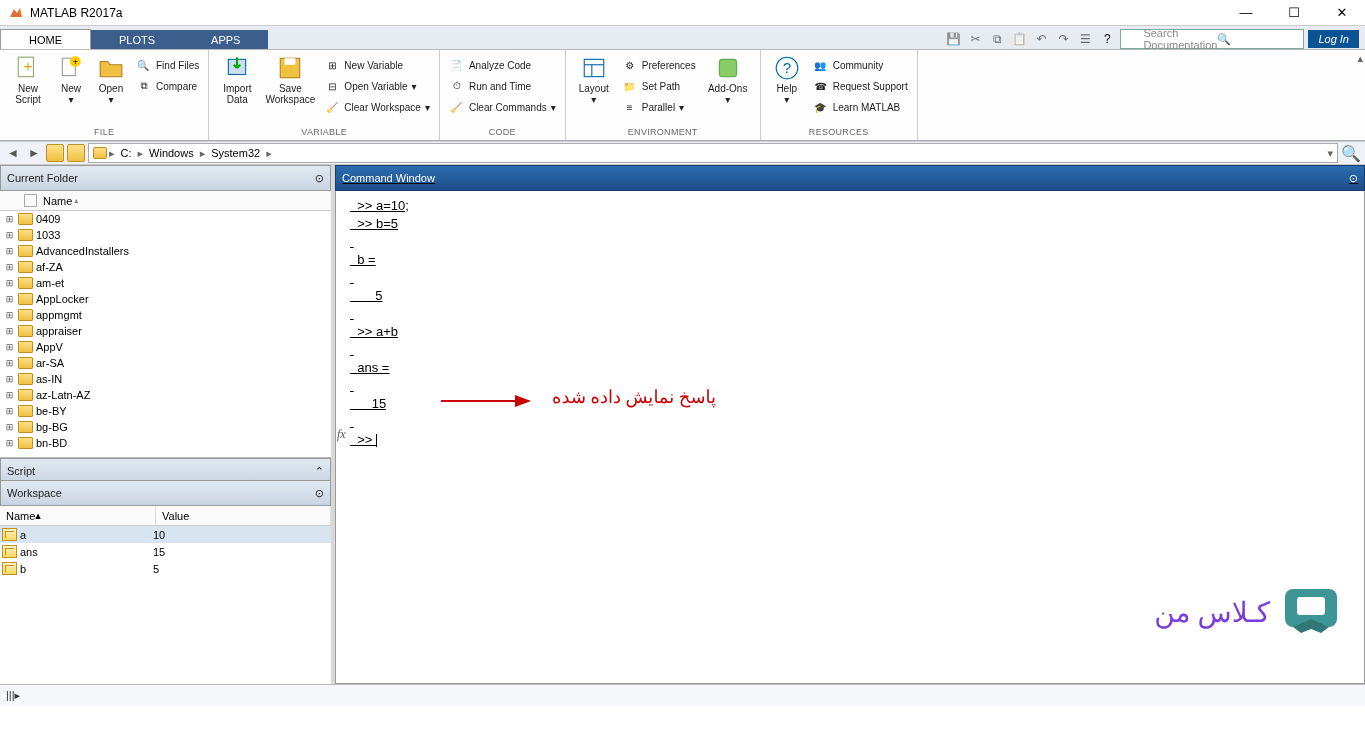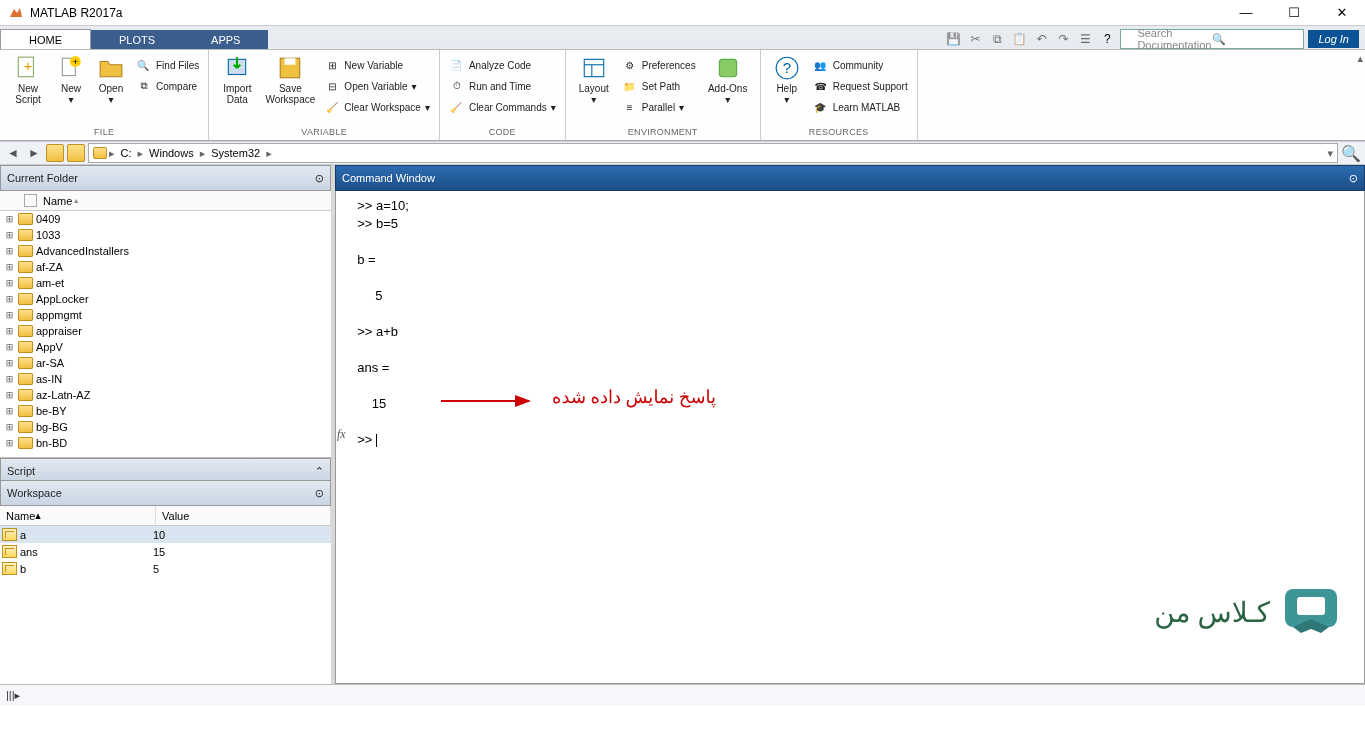--- a/index.html
+++ b/index.html
@@ -9,21 +9,21 @@
 .titlebar-text { font-size:12px; color:#000; flex:1; }
 .win-controls { display:flex; gap:18px; font-size:13px; }
 .win-btn { width:30px; text-align:center; cursor:pointer; }
 
 .ribbon-area { background:linear-gradient(#e9edf2,#dde3ea); border-bottom:1px solid #aab; }
 .tab-row { display:flex; align-items:flex-end; height:23px; position:relative; }
 .tab { padding:4px 28px 3px; font-size:11px; color:#fff; background:#3b5e8c; cursor:pointer; }
 .tab.active { background:#fff; color:#000; border-top:1px solid #999; border-left:1px solid #999; border-right:1px solid #999; }
 .tab-quick { margin-left:auto; display:flex; align-items:center; gap:4px; padding-right:6px; }
 .qt-icon { width:18px; height:18px; display:flex; align-items:center; justify-content:center; opacity:0.55; font-size:12px; }
-.search-box { width:184px; height:20px; border:1px solid #7a9; background:#fff; display:flex; align-items:center; padding:0 16px; font-size:11px; color:#888; }
+.search-box { width:184px; height:20px; border:1px solid #7a9; background:#fff; display:flex; align-items:center; padding:0 22px; font-size:11px; color:#888; }
 .search-box span { flex:1; }
 .login-btn { background:#0b5394; color:#fff; padding:3px 10px; font-size:11px; cursor:pointer;font-style:italic; }
 
 .ribbon-body { height:91px; background:#fefefe; display:flex; border-top:1px solid #bbb; position:relative; }
 .rgroup { border-right:1px solid #ccc; display:flex; flex-direction:column; padding:2px 6px; }
 .rgroup-content { flex:1; display:flex; align-items:flex-start; gap:3px; padding-top:3px; }
 .rgroup-label { font-size:9px; color:#666; text-align:center; padding:1px 0; letter-spacing:0.3px; }
 .big-btn { display:flex; flex-direction:column; align-items:center; width:44px; cursor:pointer; }
 .big-btn .icon { width:26px; height:26px; margin-bottom:2px; display:flex; align-items:center; justify-content:center; }
 .big-btn .lbl { font-size:10px; text-align:center; line-height:11px; color:#222; }
@@ -61,33 +61,33 @@
 .ws-col.name { width:156px; }
 .ws-col.value { flex:1; }
 .ws-rows { flex:1; overflow:auto; font-size:11px; }
 .ws-row { height:17px; display:flex; align-items:center; }
 .var-icon { width:15px; height:13px; border:1px solid #c09020; background:linear-gradient(#fff2c0,#ffd860); margin-left:2px; margin-right:3px; position:relative; }
 .var-icon::after { content:""; position:absolute; inset:2px; border-top:1px solid #c09020; border-left:1px solid #c09020; }
 .ws-row.sel { background:#d8e4f0; }
 .ws-name { width:133px; }
 .ws-val { }
 
-.command-area { flex:1; display:flex; flex-direction:column; }
+.command-area { flex:1; display:flex; flex-direction:column;text-decoration:underline; }
 .cmd-body { flex:1; background:#fff; font-family:Consolas,Menlo,monospace; font-size:13px; padding:6px 0 22px 14px; color:#000; position:relative; border:1px solid #999; border-top:none; }
 .cmd-line { white-space:pre; line-height:18px; }
 .fx-badge { position:absolute; left:1px; top:236px; font-style:italic; font-size:12px; color:#555; font-family:"Segoe UI"; }
 .cursor { display:inline-block; width:1px; height:13px; background:#000; vertical-align:middle; }
 .annotation { position:absolute; color:#c00; font-size:18px; font-family:Tahoma;text-align:center; }
 .arrow-anno { position:absolute; }
 .arrow-anno svg { overflow:visible; }
 
 .status-bar { height:22px; border-top:1px solid #bbb; background:#f5f7fa; display:flex; align-items:center; padding:0 6px; font-size:11px; color:#333; }
 
 .watermark { position:absolute; right:22px; bottom:44px; display:flex; align-items:center; gap:10px; opacity:0.9; }
-.wm-text { font-size:28px; color:#14532d; font-family:Tahoma; direction:rtl; }
+.wm-text { font-size:28px; color:#6d28d9; font-family:Tahoma; direction:rtl; }
 .wm-logo { width:62px; height:54px; }
 </style>
 </head>
 <body>
 
 <div class="titlebar">
   <span class="titlebar-icon">
     <svg viewBox="0 0 16 16">
         <path d="M2 12 L6 4 L9 8 L12 3 L14 12 Z" fill="#e07030"></path>
       </svg>

